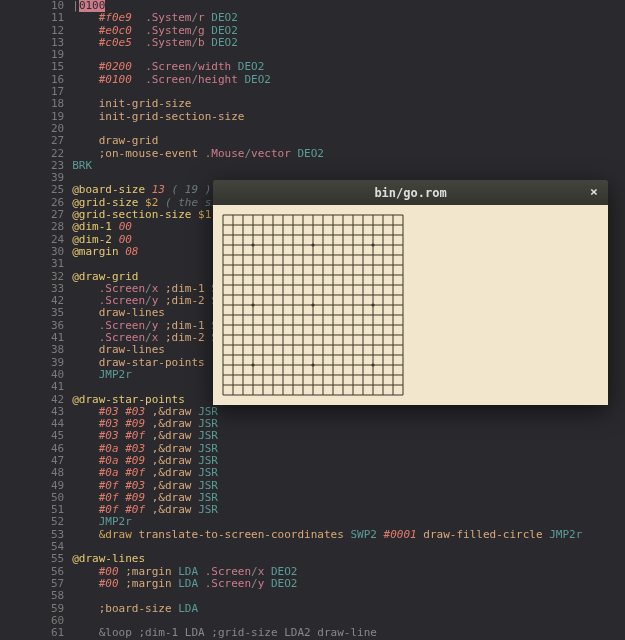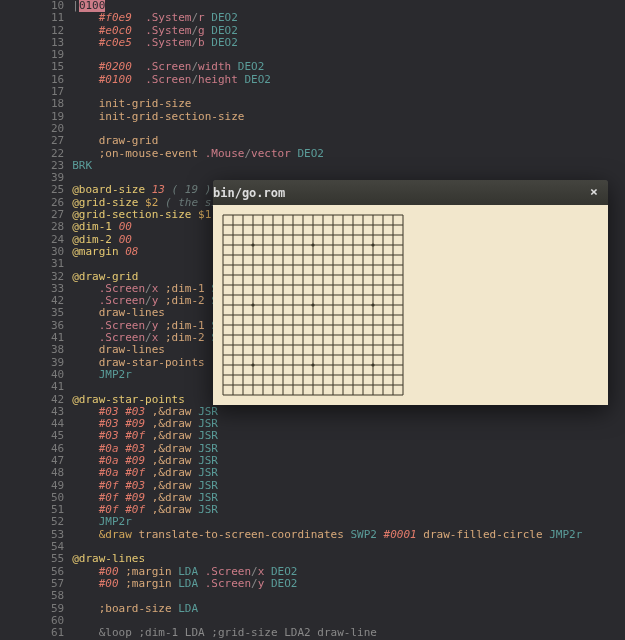--- a/index.html
+++ b/index.html
@@ -58,21 +58,21 @@
     display: flex;
     align-items: center;
     position: relative;
     height: 25px;
     background: linear-gradient(#44443f, #34342f);
     border-radius: 3px 3px 0 0;
     color: #ddd;
     font-size: 12px;
     font-weight: bold;
   }
-  .titlebar .title { flex:1; }
+  .titlebar .title { flex:1; text-align:center; }
   .close-btn {
     position: absolute; right: 6px; top: 4px;
     color: #ddd; font-size: 13px; cursor: pointer;
     width: 16px; height: 16px; text-align: center;
   }
   .canvas {
     background: #f2e7cc;
     height: 200px;
     position: relative;
     margin: 0;

